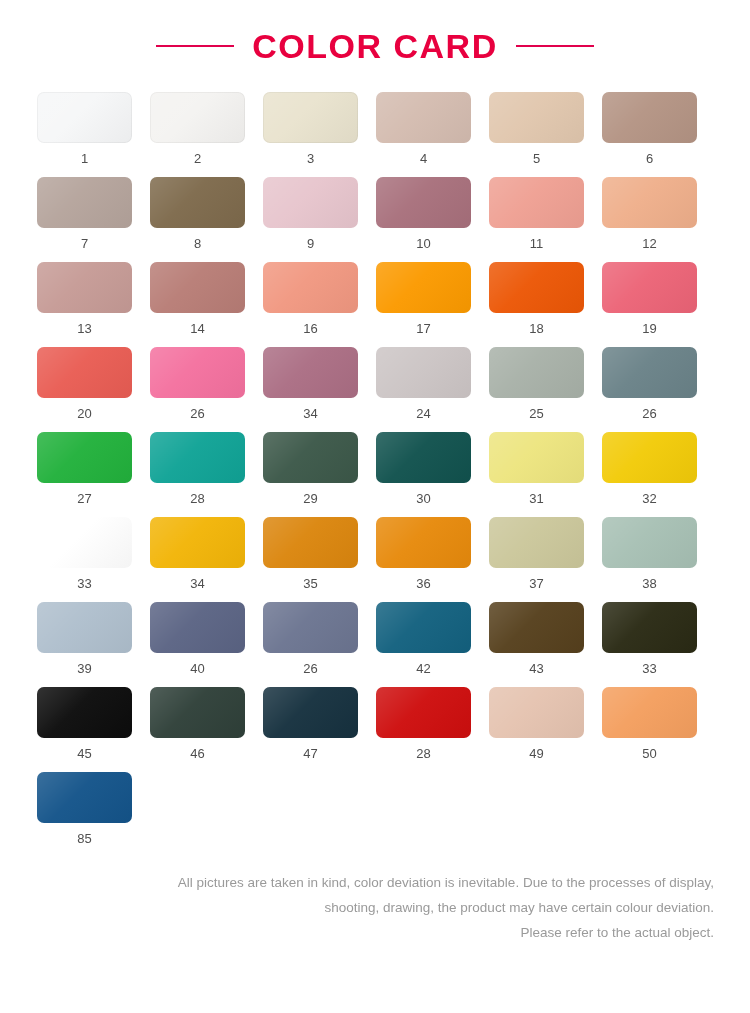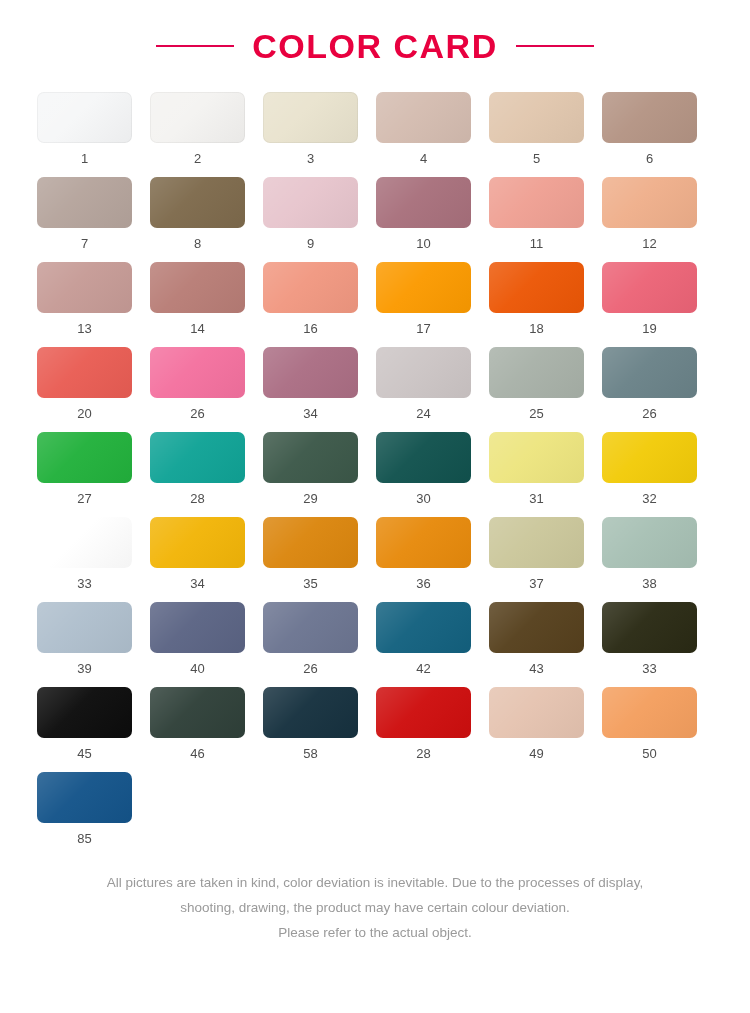--- a/index.html
+++ b/index.html
@@ -85,21 +85,21 @@
     font-size: 13px;
     color: #4f4f4f;
     line-height: 1;
     font-family: "Liberation Sans", sans-serif;
   }
 
   
   .note {
     margin-top: 14px;
     padding: 0 36px;
-    text-align: center;
+    text-align: right;
     color: #9a9a9a;
     font-size: 13.5px;
     line-height: 1.85;
     font-family: "Liberation Sans", sans-serif;
   }
   .note p { margin: 0; }
 </style>
 </head>
 <body>
 
@@ -283,21 +283,21 @@
       <div class="cell">
         <div class="swatch" style="background: rgb(12, 12, 12);"></div>
         <div class="label">45</div>
       </div>
       <div class="cell">
         <div class="swatch" style="background: rgb(47, 64, 57);"></div>
         <div class="label">46</div>
       </div>
       <div class="cell">
         <div class="swatch" style="background: rgb(22, 49, 63);"></div>
-        <div class="label">58</div>
+        <div class="label">47</div>
       </div>
       <div class="cell">
         <div class="swatch" style="background: rgb(206, 14, 14);"></div>
         <div class="label">28</div>
       </div>
       <div class="cell">
         <div class="swatch" style="background: rgb(229, 195, 176);"></div>
         <div class="label">49</div>
       </div>
       <div class="cell">

